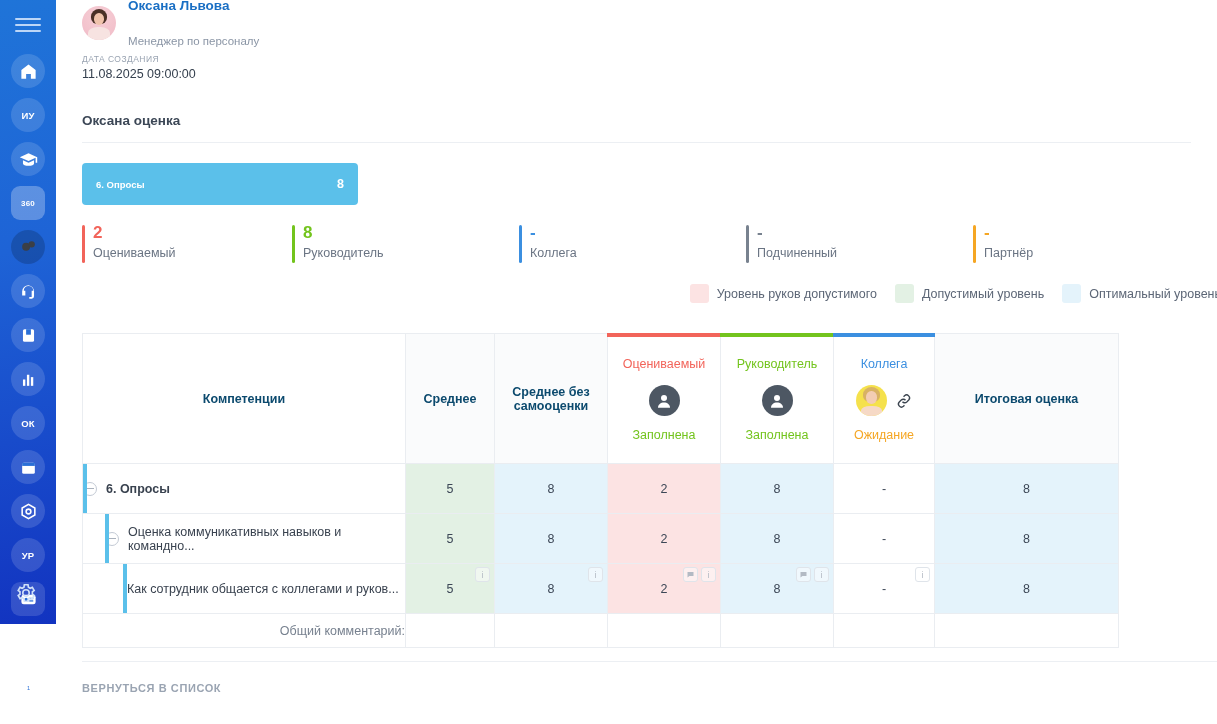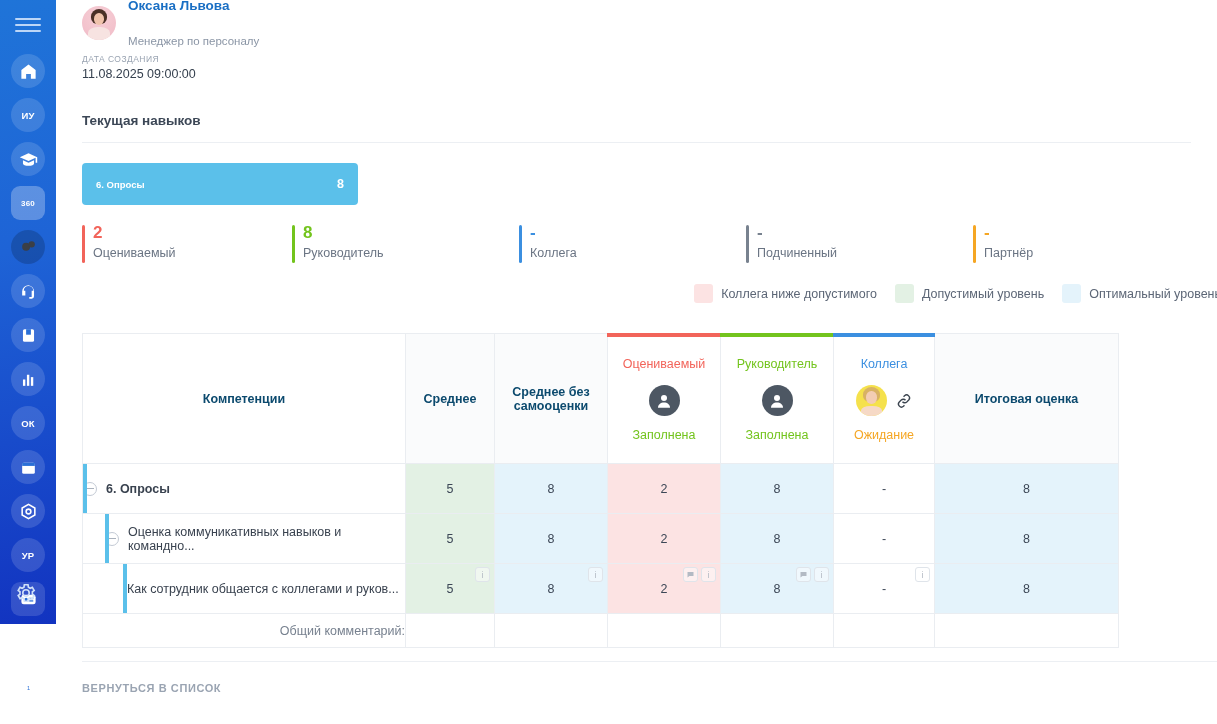--- a/index.html
+++ b/index.html
@@ -271,21 +271,21 @@
       </div>
     </div>
 
     <div class="dates">
       <div class="date-block">
         <div class="date-label">ДАТА СОЗДАНИЯ</div>
         <div class="date-value">11.08.2025 09:00:00</div>
       </div>
     </div>
 
-    <div class="sec-title">Текущая навыков</div>
+    <div class="sec-title">Оксана оценка</div>
     <div class="hr"></div>
 
     <div class="catbar-wrap">
       <div class="catbar">
         <span class="catbar-label">6. Опросы</span>
         <span class="catbar-score">8</span>
       </div>
     </div>
 
     <div class="roles">
@@ -307,21 +307,21 @@
       </div>
       <div class="role" style="--rc:#f5a623; width:210px">
         <div class="role-score">-</div>
         <div class="role-name">Партнёр</div>
       </div>
     </div>
 
     <div class="legend">
       <div class="lg-item">
         <span class="lg-swatch" style="background:#fce3e3"></span>
-        <span class="lg-text">Коллега ниже допустимого</span>
+        <span class="lg-text">Уровень руков допустимого</span>
       </div>
       <div class="lg-item">
         <span class="lg-swatch" style="background:#e3f1e4"></span>
         <span class="lg-text">Допустимый уровень</span>
       </div>
       <div class="lg-item">
         <span class="lg-swatch" style="background:#e4f3fb"></span>
         <span class="lg-text">Оптимальный уровень</span>
       </div>
     </div>

